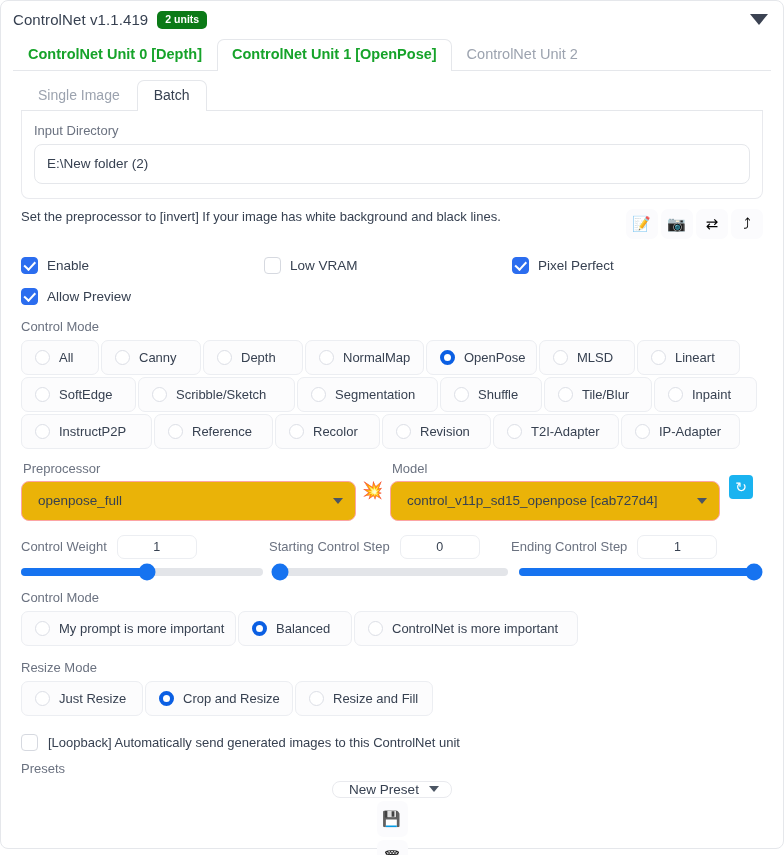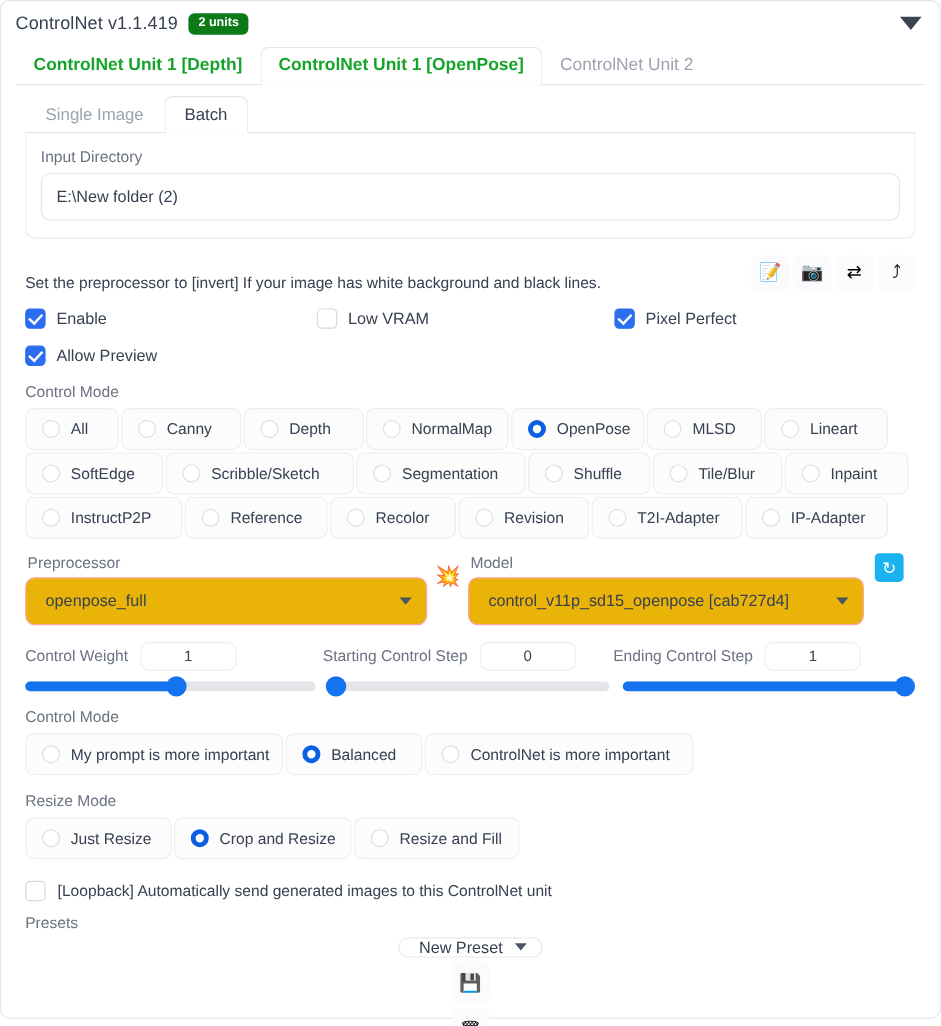--- a/index.html
+++ b/index.html
@@ -137,21 +137,21 @@
     font-size: 13.5px;
     color: #374151;
     font-family: "Liberation Sans", sans-serif;
     outline: none;
     height: 40px;
   }
 
   
   .hint-row {
     display: flex;
-    align-items: flex-end;
+    align-items: flex-start;
     justify-content: space-between;
     margin: 10px 8px 0 8px;
     min-height: 34px;
   }
   .hint-text { font-size: 13px; color: #374151; }
   .icon-btns { display: flex; gap: 3px; }
   .icon-btn {
     width: 32px; height: 30px;
     border-radius: 7px;
     background: #fbfbfd;
@@ -222,21 +222,21 @@
     flex: none;
   }
   .rdot.on {
     border: 4.5px solid #0b5fe3;
     background: #fff;
   }
 
   
   .pm-row {
     display: flex;
-    align-items: flex-start;
+    align-items: center;
     margin: 12px 8px 0 8px;
     gap: 0;
   }
   .pm-col { display: flex; flex-direction: column; }
   .pm-col .field-label { margin-bottom: 5px; margin-left: 2px; }
   .select {
     border: 1px solid #fca5a5;
     border-radius: 8px;
     background: #eab308;
     height: 40px;
@@ -348,21 +348,21 @@
 
   <div class="cn-header">
     <span class="cn-title">ControlNet v1.1.419</span>
     <span class="cn-badge">2 units</span>
     <span class="cn-collapse">
       <span class="tri-down"></span>
     </span>
   </div>
 
   <div class="unit-tabs">
-    <div class="unit-tab green">ControlNet Unit 1 [Depth]</div>
+    <div class="unit-tab green">ControlNet Unit 0 [Depth]</div>
     <div class="unit-tab green active">ControlNet Unit 1 [OpenPose]</div>
     <div class="unit-tab muted">ControlNet Unit 2</div>
   </div>
 
   <div class="cn-body">
 
     <div class="sub-wrap">
       <div class="sub-tabs">
         <div class="sub-tab">Single Image</div>
         <div class="sub-tab active">Batch</div>

